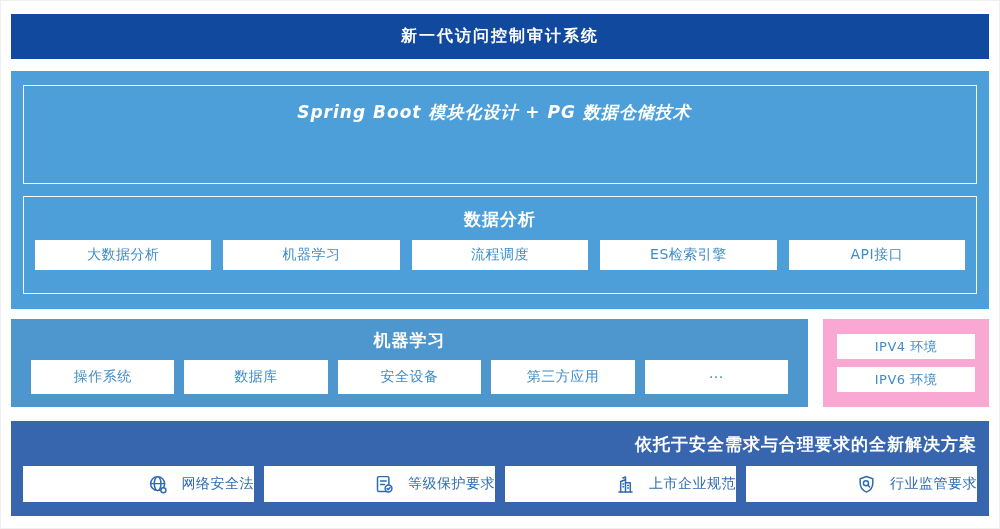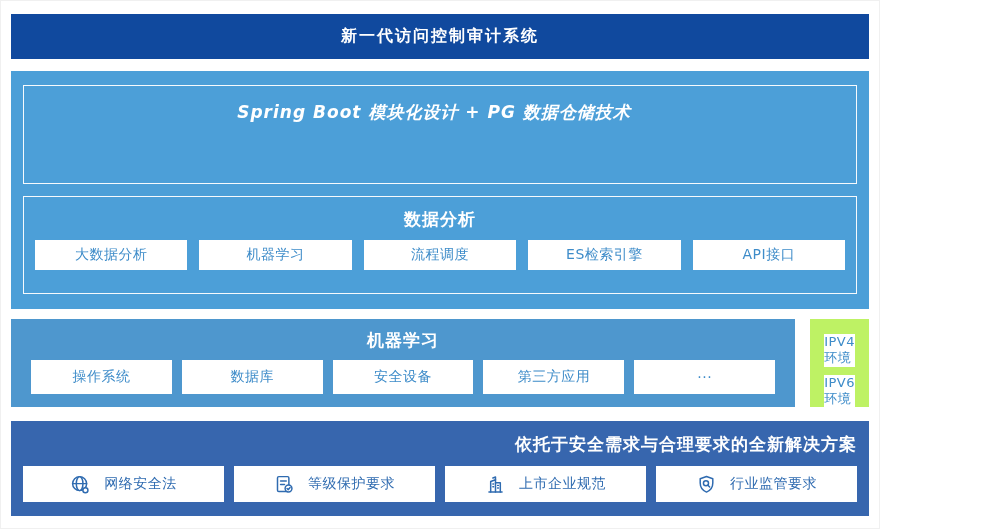--- a/index.html
+++ b/index.html
@@ -1,19 +1,19 @@
 <!DOCTYPE html>
 <html><head>
 <meta charset="utf-8">
 <style>
   * { margin:0; padding:0; box-sizing:border-box; }
   html,body { background:#fff; }
   body { font-family:"DejaVu Sans","Liberation Sans",sans-serif; }
   .page {
-    width:880px; height:529px; background:#fff;
+    width:1000px; height:529px; background:#fff;
     border:1px solid #f0f0f0;
     padding:13px 10px 14px 10px;
     position:relative;
   }
 
   
   .banner {
     height:45px; background:#10499E; color:#fff;
     display:flex; align-items:center; justify-content:center;
     font-size:16px; font-weight:bold; letter-spacing:2px;
@@ -54,36 +54,36 @@
   .mid { display:flex; gap:15px; margin-bottom:14px; height:88px; }
   .collect {
     width:797px; background:#4E97CE;
     padding:10px 20px 14px 20px;
     display:flex; flex-direction:column;
   }
   .collect .frame-title { margin-bottom:8px; font-size:17px; }
   .collect .row { gap:10px; flex:1; }
   .collect .wbox { height:34px; font-size:14px; }
   .ipv {
-    flex:1; background:#bef264;
+    flex:1; background:#f9a8d4;
     padding:15px 14px; display:flex; flex-direction:column; gap:8px;
   }
   .ipv .wbox { flex:1; font-size:13px; }
 
   
   .bottom {
     height:95px; background:#3766AE;
     padding:12px 12px 17px 12px;
     display:flex; flex-direction:column;
   }
   .bottom .frame-title { margin-bottom:10px; font-size:17px;text-align:right; }
   .bottom .row { gap:10px; flex:1; }
   .solution-box {
     flex:1; background:#fff; color:#2F6BB0;
-    display:flex; align-items:center; justify-content:center;
+    display:flex; align-items:center; justify-content:flex-end;
     gap:13px; font-size:14px; letter-spacing:0.5px; height:36px;
   }
   .solution-box svg { width:21px; height:21px; display:block; }
 </style>
 </head>
 <body>
 
 <div class="page">
 
   <div class="banner">

